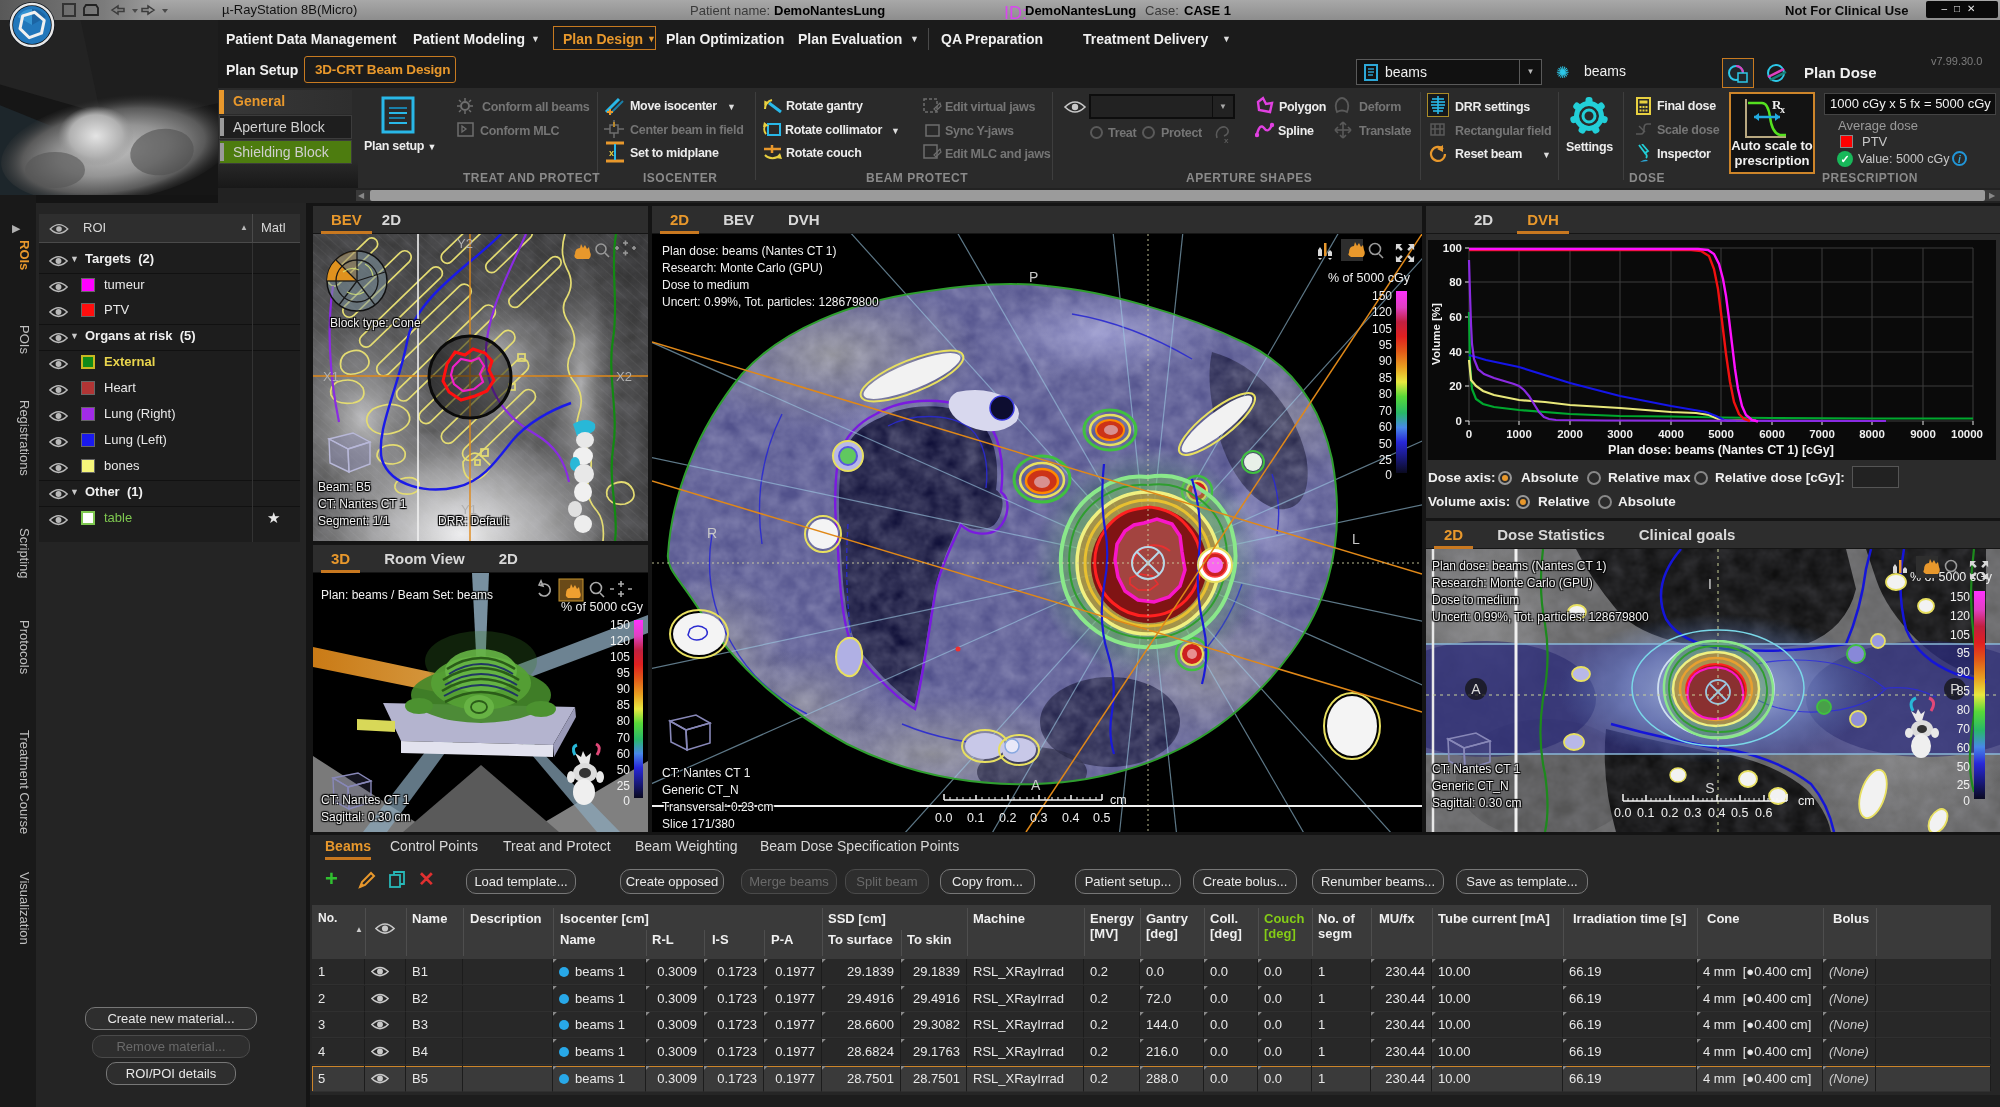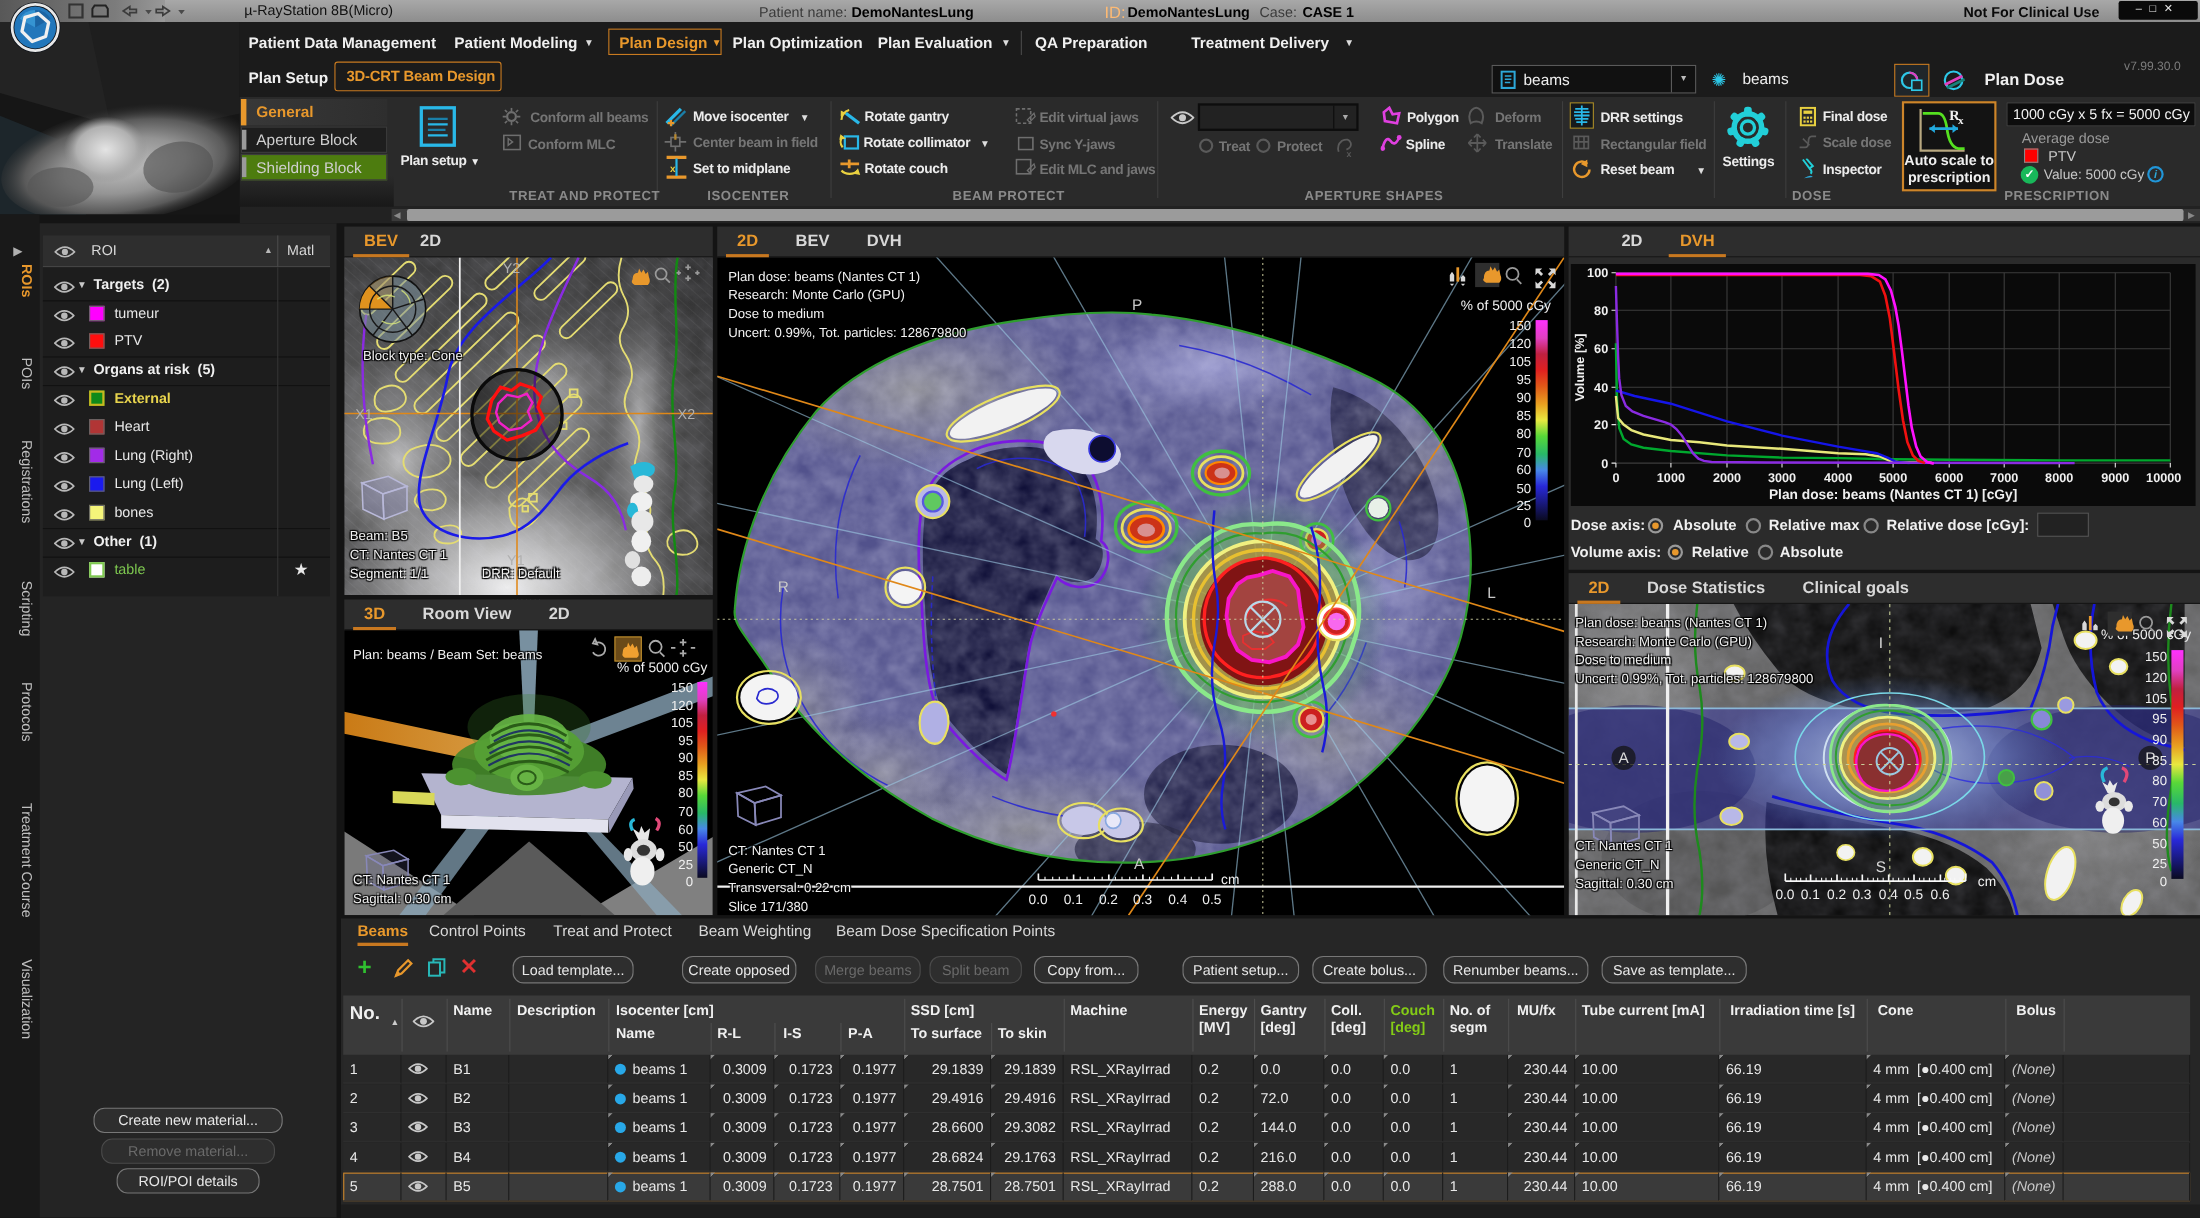--- a/index.html
+++ b/index.html
@@ -37,21 +37,21 @@
   <rect x="1" y="1" width="12" height="12" fill="none" stroke="#333" stroke-width="2"></rect>
   <path d="M 22 5 L 24 2 L 34 2 L 36 5 L 36 12 L 22 12 Z" fill="none" stroke="#222" stroke-width="1.8"></path>
   <path d="M 50 7 L 56 3 L 56 5.5 L 62 5.5 L 62 8.5 L 56 8.5 L 56 11 Z" fill="none" stroke="#3c3c3c" stroke-width="1.5"></path>
   <path d="M 70 6 l 6 0 -3 4 Z" fill="#4a4a4a"></path>
   <path d="M 92 7 L 86 3 L 86 5.5 L 80 5.5 L 80 8.5 L 86 8.5 L 86 11 Z" fill="none" stroke="#3c3c3c" stroke-width="1.5"></path>
   <path d="M 100 6 l 6 0 -3 4 Z" fill="#4a4a4a"></path>
 </svg>
 <div class="abs" style="left:222px;top:2px;color:#111;font-size:13px;">µ-RayStation 8B(Micro)</div>
 <div class="abs" style="left:690px;top:3px;color:#3a3a3a;font-size:13px;">Patient name:</div>
 <div class="abs" style="left:774px;top:3px;color:#000;font-size:13px;font-weight:bold;">DemoNantesLung</div>
-<div class="abs" style="left:1004px;top:3px;color:#fdba74;font-size:15px;">ID:</div>
+<div class="abs" style="left:1004px;top:3px;color:#d946ef;font-size:18px;">ID:</div>
 <div class="abs" style="left:1025px;top:3px;color:#000;font-size:13px;font-weight:bold;">DemoNantesLung</div>
 <div class="abs" style="left:1145px;top:3px;color:#3a3a3a;font-size:13px;">Case:</div>
 <div class="abs" style="left:1184px;top:3px;color:#000;font-size:13px;font-weight:bold;">CASE 1</div>
 <div class="abs" style="left:1785px;top:3px;color:#0a0a0a;font-size:13px;font-weight:bold;">Not For Clinical Use</div>
 <div class="abs" style="left:1926px;top:1px;width:72px;height:17px;background:#0a0a0a;border-radius:2px;color:#e8e8e8;font-size:10px;text-align:center;line-height:16px;letter-spacing:7px;">–□✕</div>
 
 <svg class="abs" style="left:8px;top:1px;z-index:50;" width="48" height="48" viewBox="0 0 48 48">
   <circle cx="24" cy="24" r="23" fill="#10151c"></circle>
   <circle cx="24" cy="24" r="21" fill="none" stroke="#e8e8e8" stroke-width="2.5"></circle>
   <circle cx="24" cy="24" r="19" fill="#2277bb"></circle>
@@ -1080,21 +1080,21 @@
           <text x="441" y="588">0.5</text>
           <text x="458" y="570">cm</text>
     </g>
   </svg>
   <div class="lbl" style="left:662px;top:244px;">Plan dose: beams (Nantes CT 1)</div>
   <div class="lbl" style="left:662px;top:261px;">Research: Monte Carlo (GPU)</div>
   <div class="lbl" style="left:662px;top:278px;">Dose to medium</div>
   <div class="lbl" style="left:662px;top:295px;">Uncert: 0.99%, Tot. particles: 128679800</div>
   <div class="lbl" style="left:662px;top:766px;">CT: Nantes CT 1</div>
   <div class="lbl" style="left:662px;top:783px;">Generic CT_N</div>
-  <div class="lbl" style="left:662px;top:800px;">Transversal: 0.22 cm</div>
+  <div class="lbl" style="left:662px;top:800px;">Transversal: 0.23 cm</div>
   <div class="lbl" style="left:662px;top:817px;">Slice 171/380</div>
 </div>
 <div id="panel-dvh">
   <div class="tabbar" style="left:1426px;top:206px;width:574px;height:28px;padding-left:30px;">
     <span class="tab" style="margin-left:8px;">2D</span><span class="tab sel" style="margin-left:14px;">DVH</span>
   </div>
   <div class="abs" style="left:1426px;top:234px;width:574px;height:284px;background:#2b2b2b;"></div>
   <svg class="abs" style="left:1426px;top:234px;" width="574" height="284" viewBox="0 0 574 284">
     <rect x="2" y="6" width="568" height="220" fill="#0a0a0a"></rect>
 
@@ -1436,21 +1436,21 @@
   <div class="btn" style="left:620px;top:869px;width:104px;height:25px;line-height:23px;">Create opposed</div>
   <div class="btn dis" style="left:741px;top:869px;width:96px;height:25px;line-height:23px;">Merge beams</div>
   <div class="btn dis" style="left:845px;top:869px;width:84px;height:25px;line-height:23px;">Split beam</div>
   <div class="btn" style="left:940px;top:869px;width:95px;height:25px;line-height:23px;">Copy from...</div>
   <div class="btn" style="left:1075px;top:869px;width:106px;height:25px;line-height:23px;">Patient setup...</div>
   <div class="btn" style="left:1193px;top:869px;width:104px;height:25px;line-height:23px;">Create bolus...</div>
   <div class="btn" style="left:1312px;top:869px;width:132px;height:25px;line-height:23px;">Renumber beams...</div>
   <div class="btn" style="left:1456px;top:869px;width:132px;height:25px;line-height:23px;">Save as template...</div>
 
   <div class="abs" style="left:312px;top:905px;width:1679px;height:54px;background:#3a3a3a;"></div>
-  <div class="abs" style="left:318px;top:911px;color:#f0f0f0;font-size:17px;font-weight:bold;">No.</div>
+  <div class="abs" style="left:318px;top:911px;color:#f0f0f0;font-size:12px;font-weight:bold;">No.</div>
   <div class="abs" style="left:355px;top:925px;color:#ccc;font-size:8px;">▲</div>
   <svg class="abs" style="left:375px;top:921px;" width="20" height="15" viewBox="0 0 22 16">
         <path d="M1 8 Q 11 -2 21 8 Q 11 18 1 8 Z" fill="none" stroke="#c8c8c8" stroke-width="1.8"></path>
         <circle cx="11" cy="8" r="3.4" fill="#c8c8c8"></circle>
       </svg>
   <div class="abs" style="left:412px;top:911px;color:#f0f0f0;font-size:13px;font-weight:bold;">Name</div>
   <div class="abs" style="left:470px;top:911px;color:#f0f0f0;font-size:13px;font-weight:bold;">Description</div>
   <div class="abs" style="left:560px;top:911px;color:#f0f0f0;font-size:13px;font-weight:bold;">Isocenter [cm]</div>
   <div class="abs" style="left:560px;top:932px;color:#f0f0f0;font-size:13px;font-weight:bold;">Name</div>
   <div class="abs" style="left:652px;top:932px;color:#f0f0f0;font-size:13px;font-weight:bold;">R-L</div>

